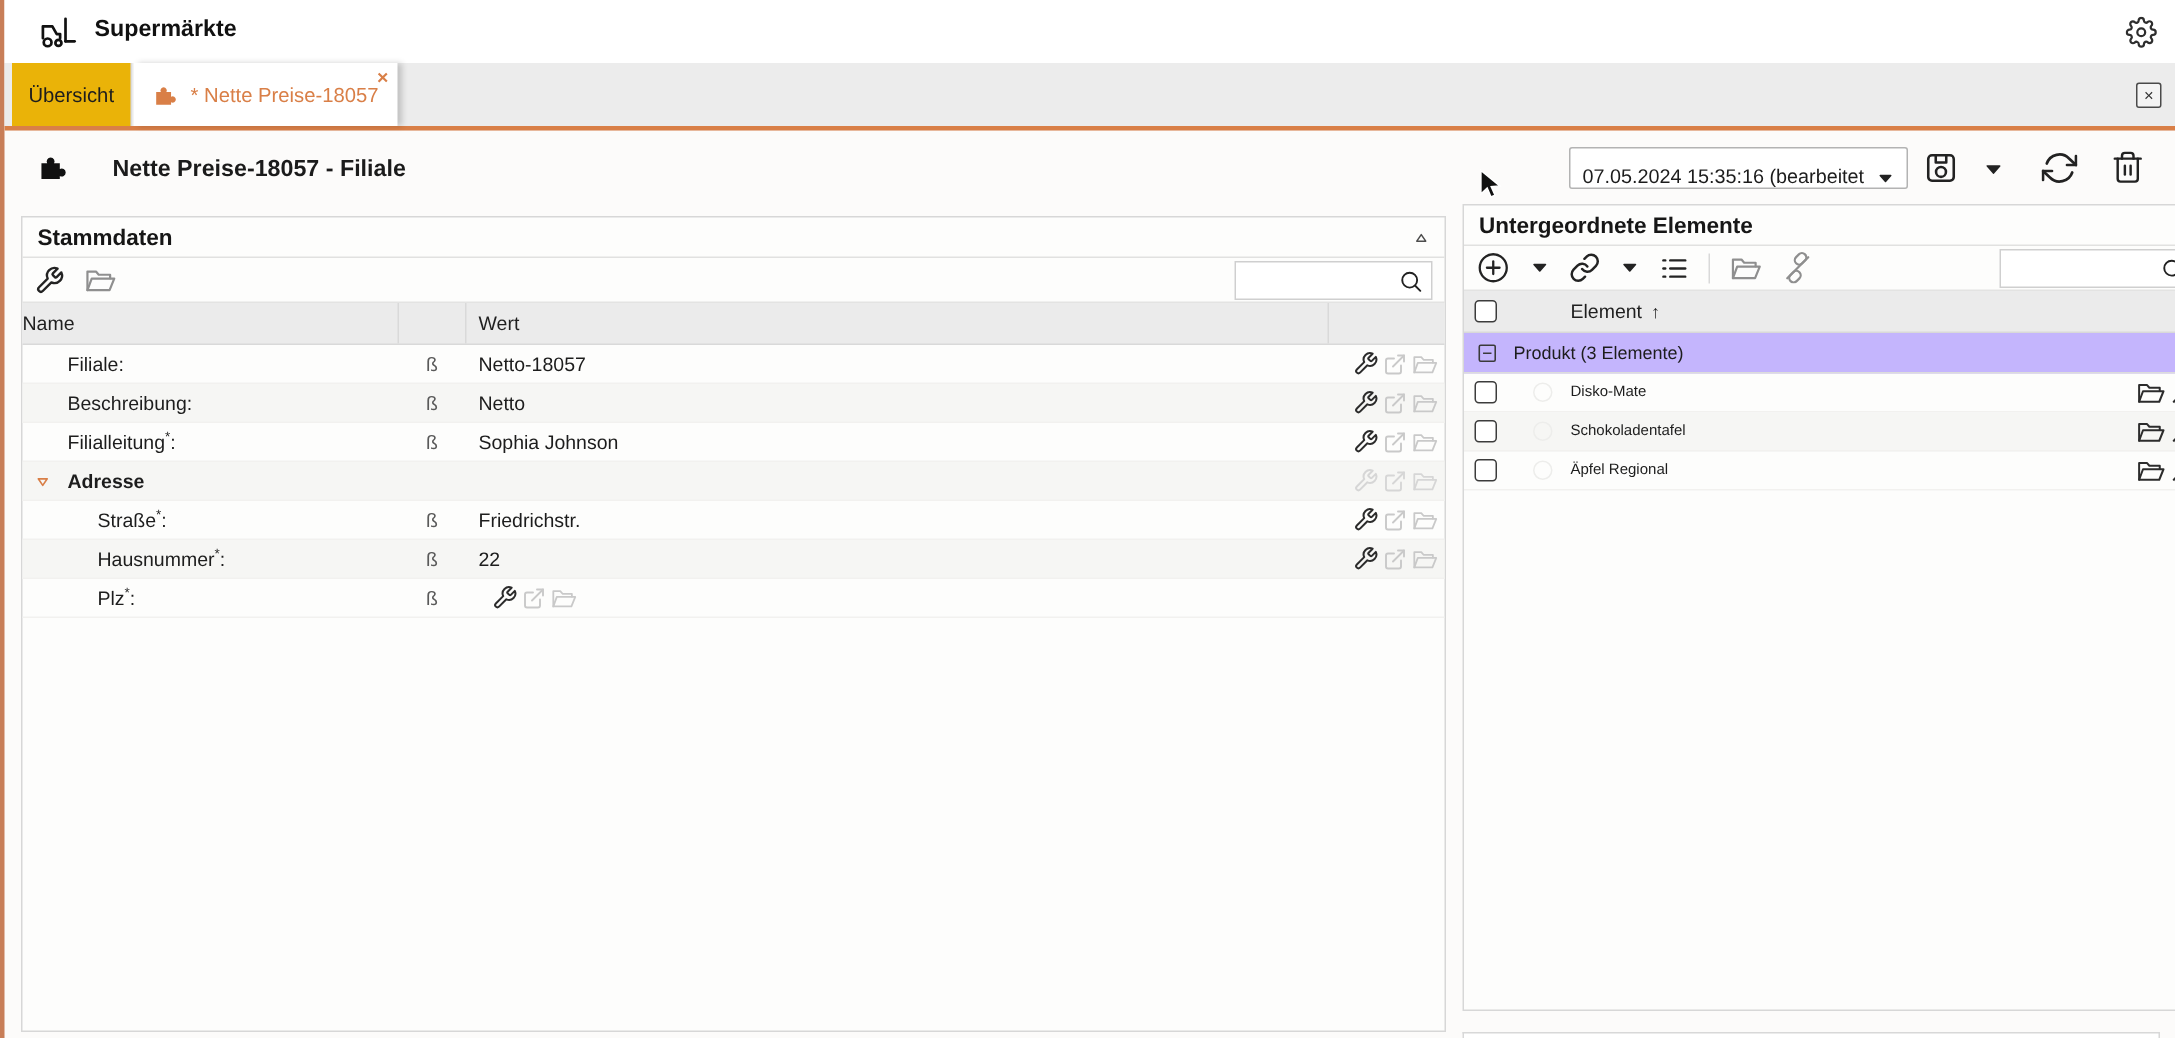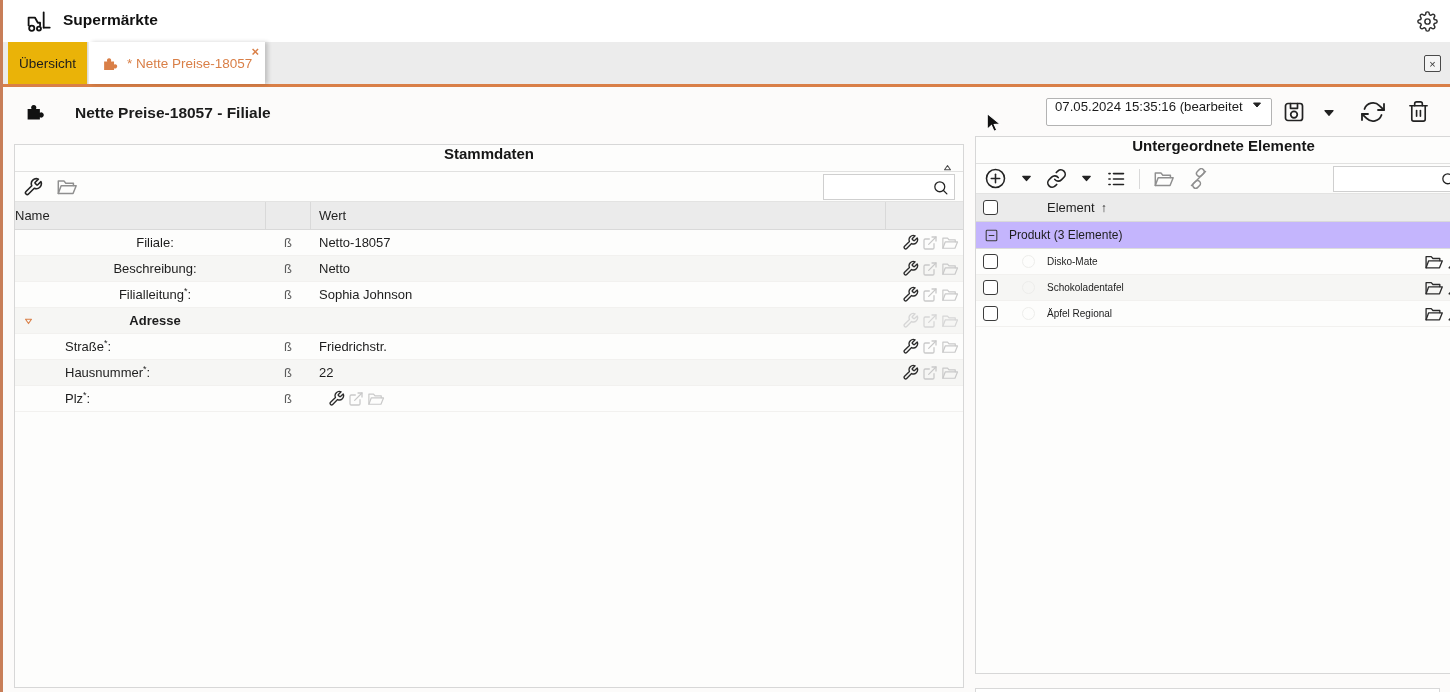--- a/index.html
+++ b/index.html
@@ -28,35 +28,35 @@
   .tab-active { left:86px; width:176px; background:#ffffff; color:#d97f47; padding-left:13px; box-shadow:3px 0 4px rgba(0,0,0,.18); }
   .tab-active .tab-label { margin-left:8px; }
   .tab-close { position:absolute; top:3px; right:6px; font-size:13px; line-height:13px; font-weight:700; color:#d97f47; cursor:pointer; }
   .panel-close-box { position:absolute; right:9px; top:13px; width:17px; height:17px; border:1px solid #4a4a4a; border-radius:2px; background:#f4f4f4;
     display:flex; align-items:center; justify-content:center; font-size:11px; color:#333; cursor:pointer; }
 
   
   .pg-puzzle { position:absolute; left:25px; top:101px; color:#111; }
   .pg-title { position:absolute; left:54px; top:104px; font-size:15.5px; font-weight:600; color:#1b1b1b;margin-left:21px; }
   .version-select { position:absolute; left:1046px; top:98px; width:226px; height:28px; background:#fff; border:1px solid #b3b3b3; border-radius:2px;
-    display:flex; align-items:flex-start; padding:0 8px; cursor:pointer; }
+    display:flex; align-items:flex-end; padding:0 8px; cursor:pointer; }
   .version-select .vs-text { font-size:13.2px; color:#1c1c1c; white-space:nowrap; overflow:hidden; flex:1; }
   .version-select .vs-caret { color:#222; margin-left:4px; flex:none; }
   .hbtn { position:absolute; background:none; border:none; color:#222; cursor:pointer; padding:0; }
 
   
   .cursor { position:absolute; left:983px; top:112px; pointer-events:none; }
 
   
   .panel { position:absolute; background:#fdfdfc; border:1px solid #d7d7d7; }
   .panel-left  { left:14px;  top:144px; width:950px; height:544px; }
   .panel-right { left:975px; top:136px; width:497px; height:538px; }
   .panel-sliver { left:975px; top:688px; width:465px; height:4px; background:#fff; border:1px solid #d8d8d8; border-bottom:none; }
 
-  .p-head { height:27px; border-bottom:1px solid #e1e1e0; display:flex; align-items:center; padding:0 10px;flex-direction:column; }
+  .p-head { height:27px; border-bottom:1px solid #e1e1e0; display:flex; align-items:center; padding:0 10px; }
   .p-head .p-title { font-size:15px; font-weight:600; color:#161616; }
   .p-collapse { margin-left:auto; color:#4d4d4d; cursor:pointer; background:none; border:none; padding:0; }
 
   .p-tools { height:30px; border-bottom:1px solid #e3e3e2; display:flex; align-items:center; padding:0 8px; gap:13px; }
   .tbtn { background:none; border:none; padding:0; cursor:pointer; color:#232323; display:flex; align-items:center; }
   .tbtn.gray { color:#8f8f8f; }
   .tsep { width:1px; height:20px; background:#d9d9d9; }
   .search { margin-left:auto; position:relative; height:26px; background:#fff; border:1px solid #cfcfcf; }
   .search input { width:100%; height:100%; border:none; outline:none; background:transparent; padding:0 26px 0 7px; font-size:13px; font-family:inherit; }
   .search .sicon { position:absolute; right:5px; top:4px; color:#222; pointer-events:none; }
@@ -64,21 +64,21 @@
 
   
   .grid-head { height:28px; background:#ebebeb; border-bottom:1px solid #d9d9d9; display:flex; align-items:center; font-size:13px; color:#1f1f1f; }
   .lc-name { width:251px; padding-left:0; align-self:stretch; display:flex; align-items:center; border-right:1px solid #d9d9d9; }
   .lc-type { width:45px; align-self:stretch; display:flex; align-items:center; justify-content:center; border-right:1px solid #d9d9d9; }
   .lc-val  { flex:1; padding-left:8px; }
   .lc-act  { width:78px; align-self:stretch; border-left:1px solid #d9d9d9; display:flex; align-items:center; justify-content:flex-end; padding-right:4px; gap:3px; }
   .lrow { height:26px; display:flex; align-items:center; font-size:13px; border-bottom:1px solid #f2f1ef; }
   .lrow .lc-name, .lrow .lc-type, .lrow .lc-act { border-color:transparent; }
   .lrow.alt { background:#f6f6f4; }
-  .lbl-ind1 { padding-left:30px;justify-content:center; } .lbl-ind2 { padding-left:50px; }
+  .lbl-ind1 { padding-left:30px; } .lbl-ind2 { padding-left:50px; }
   .lrow .lc-name { position:relative; }
   .grp-caret { position:absolute; left:8px; top:8px; color:#d97f47; }
   .grp-label { font-weight:700; }
   .req { font-size:9px; vertical-align:top; position:relative; top:-1px; }
   .type-glyph { font-size:13px; color:#5a5a5a; line-height:1; }
   .ricon { background:none; border:none; padding:0; cursor:pointer; display:flex; }
   .ricon.dark { color:#2c2c2c; } .ricon.lite { color:#c9c9c9; } .ricon.dis { color:#d6d6d6; }
 
   
   .rgrid-head { height:28px; background:#ebebeb; border-bottom:1px solid #d9d9d9; display:flex; align-items:center; font-size:13px; color:#1f1f1f; }

